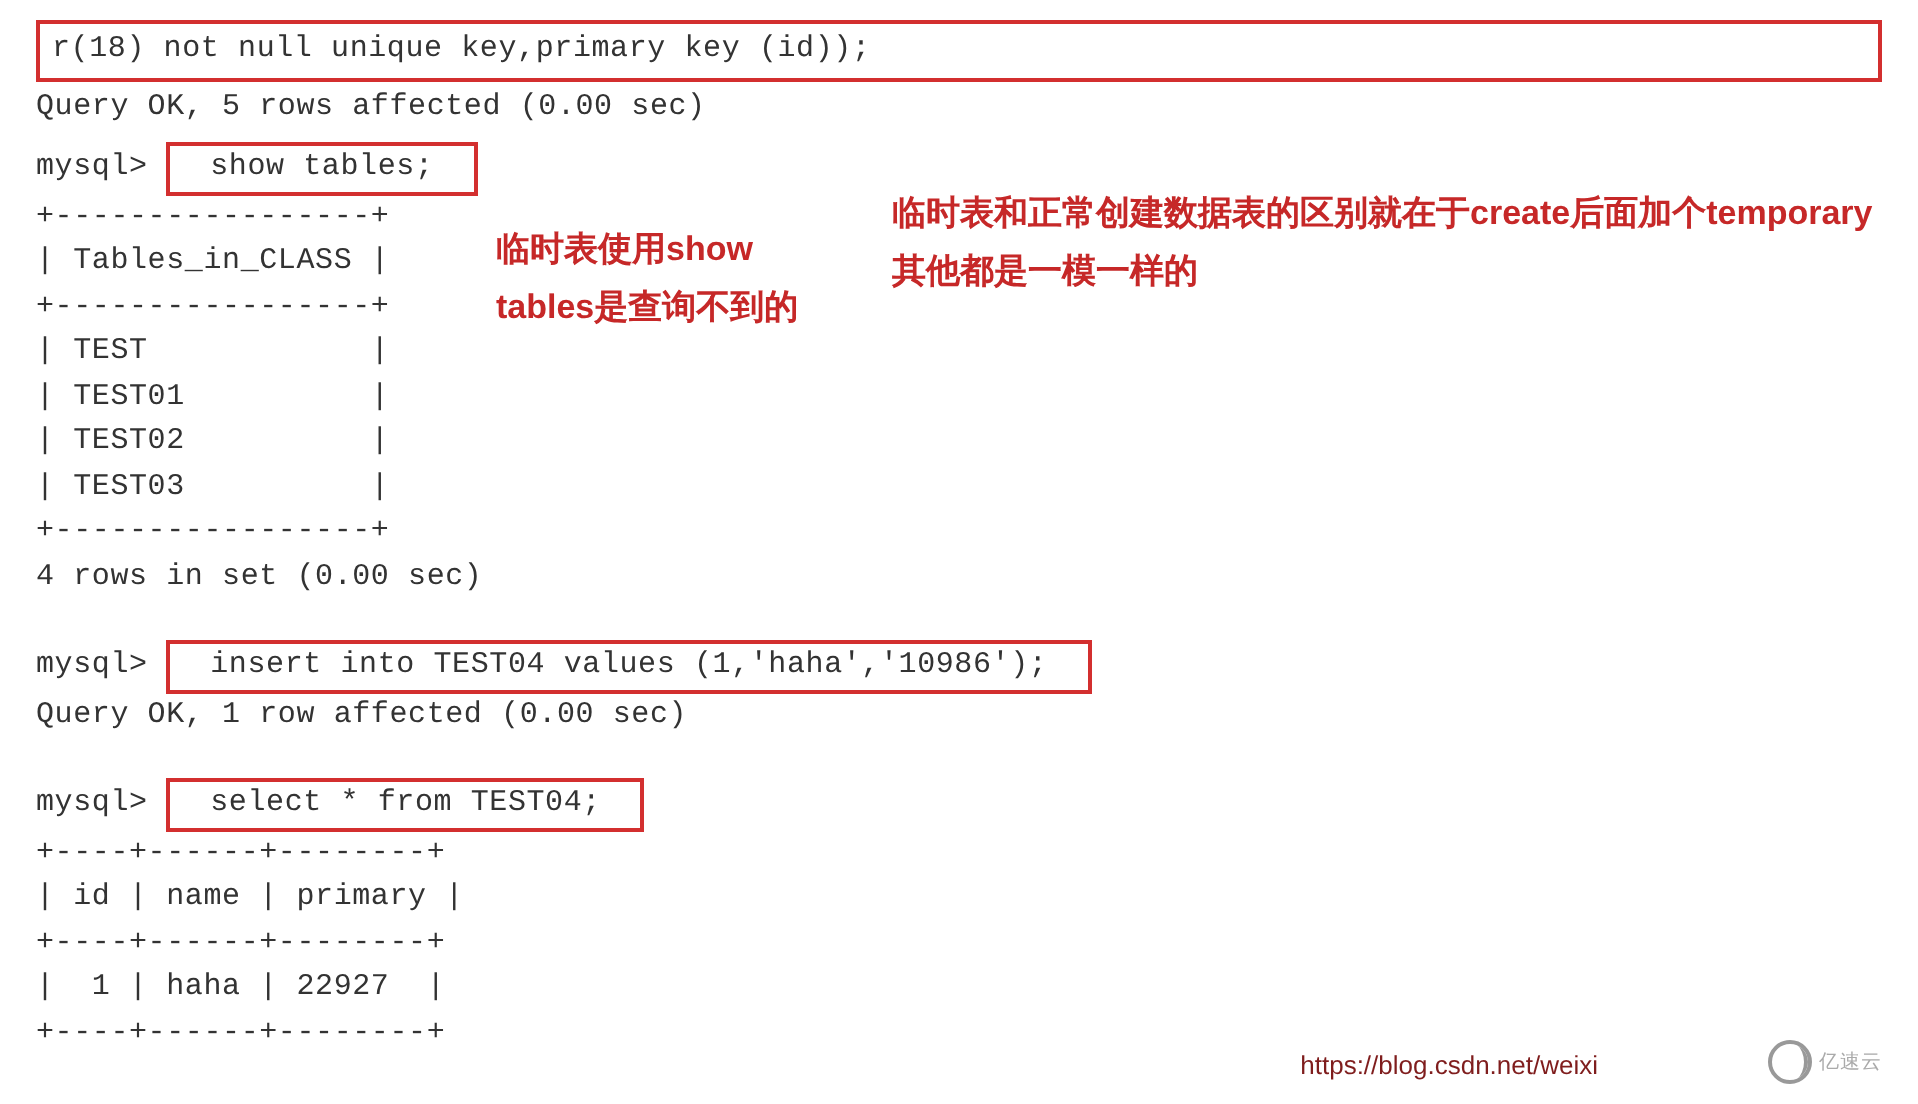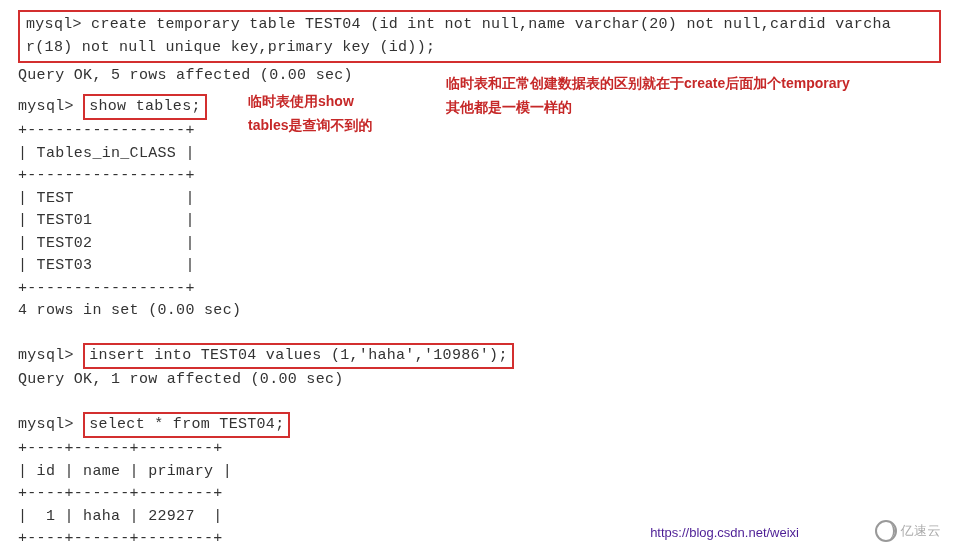--- a/index.html
+++ b/index.html
@@ -20,39 +20,40 @@
     }
     .terminal-line {
       white-space: pre;
       letter-spacing: 0.3px;
     }
     .annotation {
       position: absolute;
       color: #c62828;
       font-family: "Microsoft YaHei", Arial, sans-serif;
       font-weight: bold;
-      font-size: 14px;
+      font-size: 17px;
       line-height: 1.7;
       white-space: pre;
+      margin-top: 21px;
     }
     .watermark1 {
       position: absolute;
       right: 160px;
       bottom: 10px;
-      color: #4c1d95;
+      color: #7f1d1d;
       font-family: Arial, sans-serif;
       font-size: 13px;
     }
     .watermark-logo {
       position: absolute;
       right: 18px;
       bottom: 10px;
       color: #aaaaaa;
       font-family: Arial, sans-serif;
-      font-size: 13px;
+      font-size: 10px;
       letter-spacing: 0.5px;
       display: flex;
       align-items: center;
       gap: 4px;
     }
     .logo-circle {
       border: 2px solid #999;
       border-radius: 50%;
       width: 22px;
       height: 22px;
@@ -61,29 +62,28 @@
       box-shadow: -6px 0 0 -4px #999 inset;
     }
     .create-box {
       border: 2px solid #d32f2f;
       padding: 2px 6px;
       margin-top: -4px;
       margin-bottom: 2px;
     }
     .inline-box {
       border: 2px solid #d32f2f;
-      padding: 0px 4px;
+      padding: 0px 20px;
       display: inline-block;
     }
   </style>
 </head>
 <body>
 
 <div class="create-box">
-  <div class="terminal-line">mysql&gt; create temporary table TEST04 (id int not null,name varchar(20) not null,cardid varcha</div>
   <div class="terminal-line">r(18) not null unique key,primary key (id));</div>
 </div>
 
 <div class="terminal-line">Query OK, 5 rows affected (0.00 sec)</div>
 
 <div style="height:6px"></div>
 
 <div class="terminal-line"><span>mysql&gt;</span> <span class="inline-box"><span>show tables;</span></span></div>
 
 <div class="terminal-line">+-----------------+</div>

